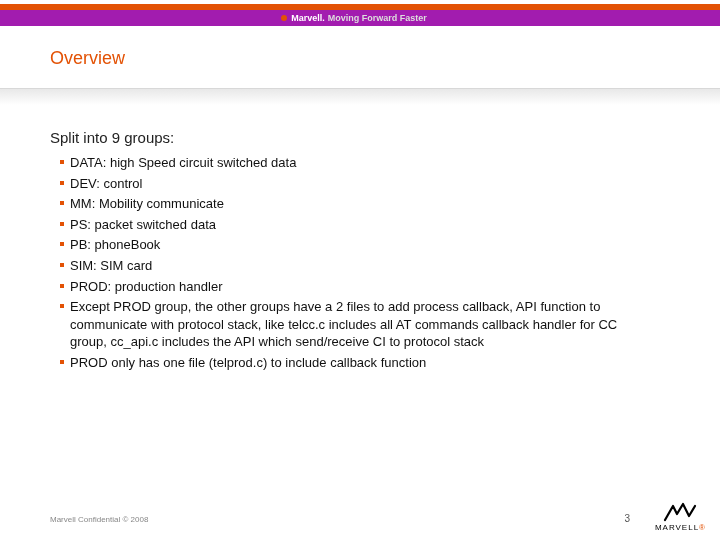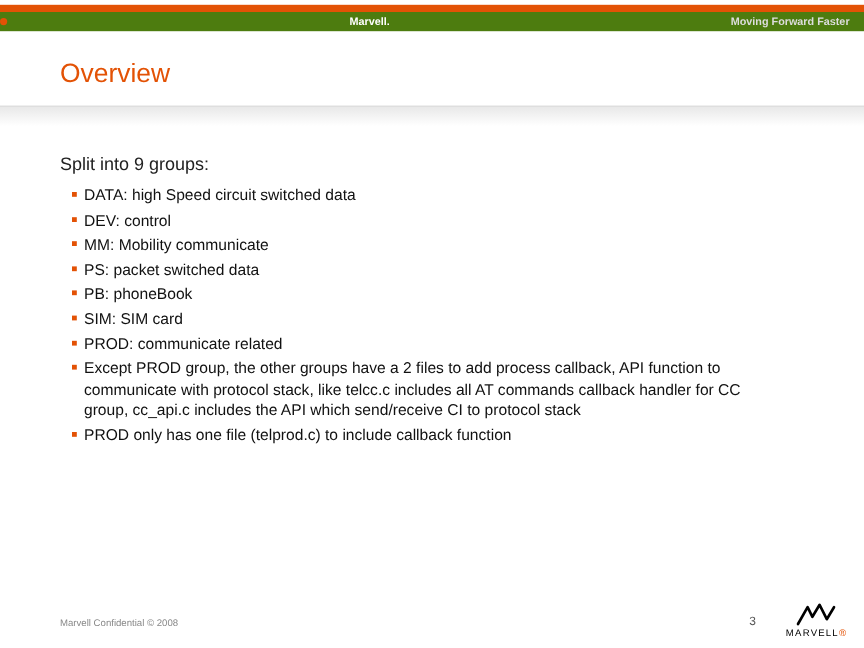--- a/index.html
+++ b/index.html
@@ -19,46 +19,46 @@
     width: 720px;
     height: 6px;
     background: #e35205;
   }
   .black-bar {
     position: absolute;
     top: 10px;
     left: 0;
     width: 720px;
     height: 16px;
-    background: #4d7c0f;
+    background: #a21caf;
     color: #fff;
     font-size: 9px;
     display: flex;
     align-items: center;
-    justify-content: space-between;
+    justify-content: center;
     padding-right: 12px;
     box-sizing: border-box;
   }
   .black-bar .bullet {
     display: inline-block;
     width: 6px;
     height: 6px;
     background: #e35205;
     border-radius: 50%;
     margin-right: 4px;
     vertical-align: middle;
   }
   .black-bar .brand { font-weight: bold; }
   .black-bar .tag { font-weight: bold; color: #ddd; margin-left: 3px; }
   .title-area {
     position: absolute;
     top: 48px;
     left: 50px;
     color: #e35205;
-    font-size: 22px;
+    font-size: 18px;
     font-weight: 400;
   }
   .gradient-bar {
     position: absolute;
     top: 88px;
     left: 0;
     width: 720px;
     height: 16px;
     background: linear-gradient(to bottom, #e8e8e8 0%, #ffffff 100%);
     border-top: 1px solid #d8d8d8;
@@ -175,21 +175,21 @@
     <div class="sub-item">
         <span class="sq"></span>
         <span class="txt">PB: phoneBook</span>
       </div>
     <div class="sub-item">
         <span class="sq"></span>
         <span class="txt">SIM: SIM card</span>
       </div>
     <div class="sub-item">
         <span class="sq"></span>
-        <span class="txt">PROD: communicate related</span>
+        <span class="txt">PROD: production handler</span>
       </div>
     <div class="sub-item">
         <span class="sq"></span>
         <span class="txt">Except PROD group, the other groups have a 2 files to add process callback, API function to communicate with protocol stack, like telcc.c includes all AT commands callback handler for CC group, cc_api.c includes the API which send/receive CI to protocol stack</span>
       </div>
     <div class="sub-item">
         <span class="sq"></span>
         <span class="txt">PROD only has one file (telprod.c) to include callback function</span>
       </div>
   </div>

